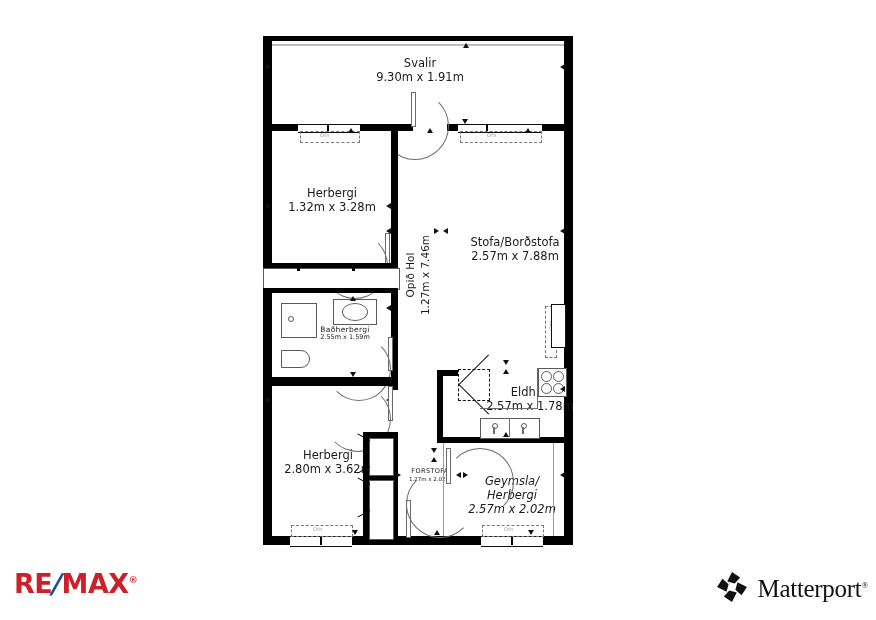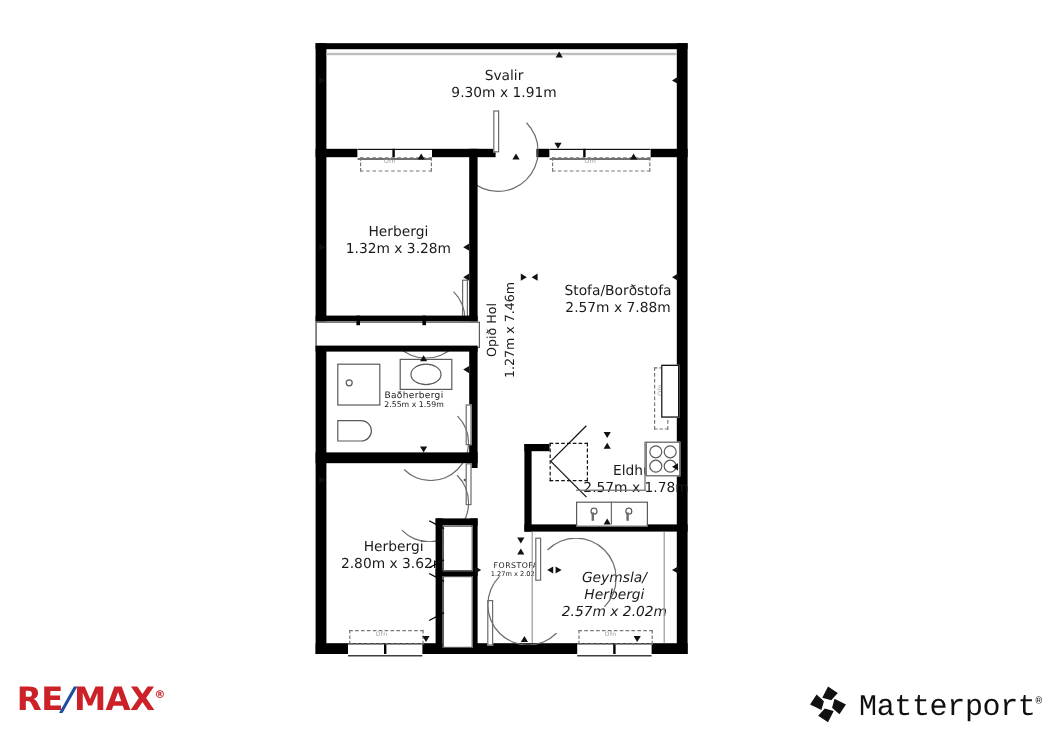--- a/index.html
+++ b/index.html
@@ -36,21 +36,21 @@
   }
   .plan-sub{
     margin-top:4px;font-size:7px;color:#3c3c3c;letter-spacing:0.25px;
   }
 
   .matterport{
     position:absolute;right:8px;top:10px;
     display:flex;align-items:center;gap:9px;
   }
   .mp-word{
-    font-family:Liberation Mono, monospace;
+    font-family:Liberation Serif, serif;
     font-size:25px;color:#111;letter-spacing:-0.3px;
   }
   .mp-word .reg{font-size:9px;vertical-align:super;}
 
   
   .wall{position:absolute;background:#000;}
   .thin{position:absolute;background:#000;}
   .label{
     position:absolute;text-align:center;color:#1a1a1a;
     line-height:1.22;white-space:nowrap;

